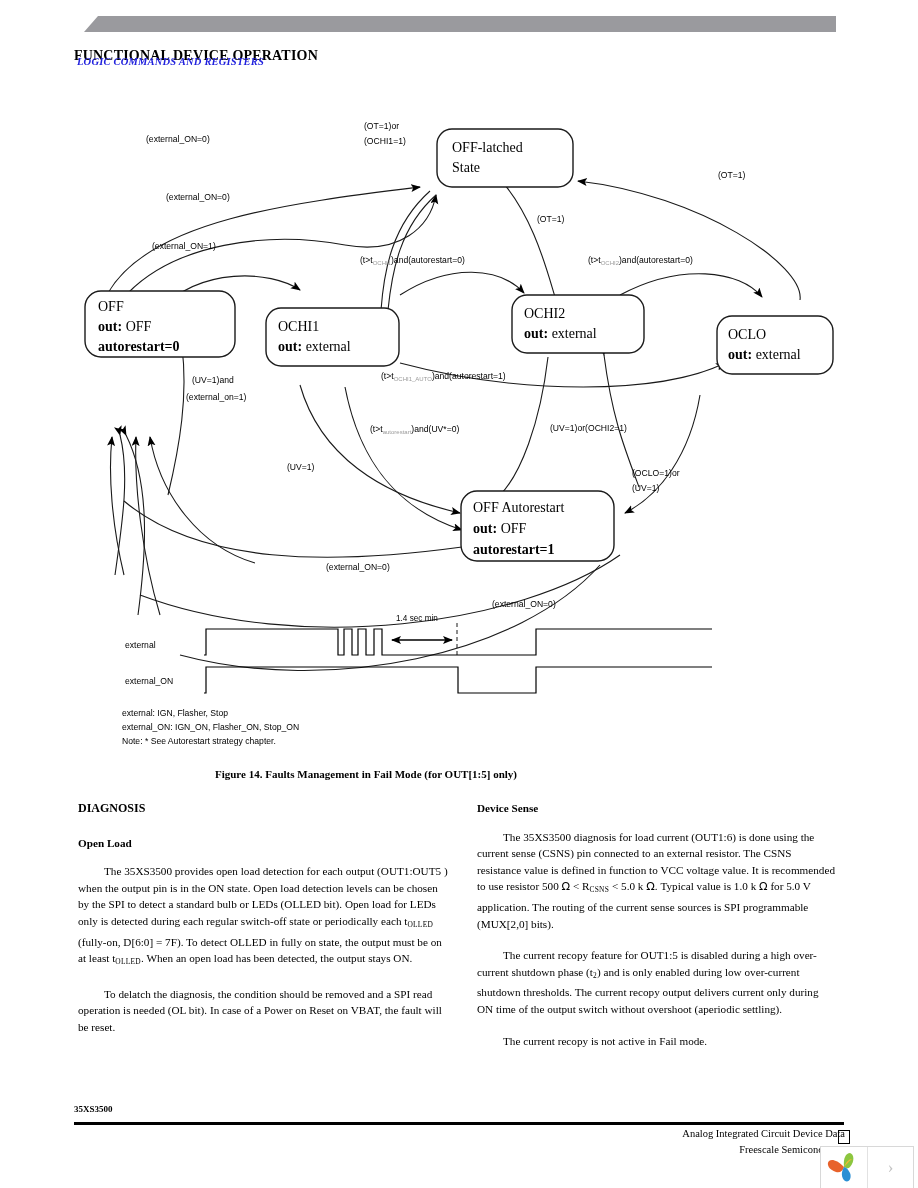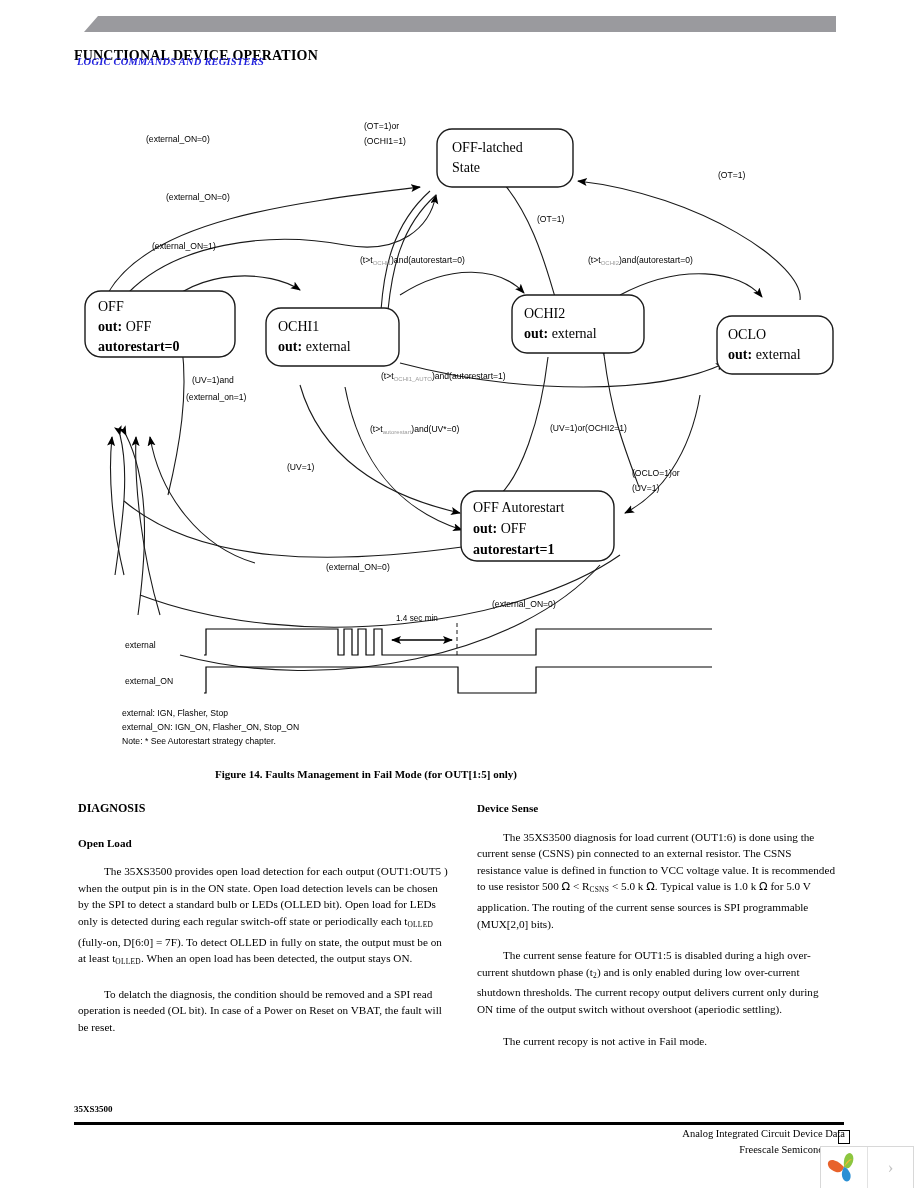--- a/index.html
+++ b/index.html
@@ -215,21 +215,21 @@
   <div class="col colL">
     <div class="sec-h">DIAGNOSIS</div>
     <div class="sub-h">Open Load</div>
     <p class="para"><span>The 35XS3500 provides open load detection for each output (OUT1:OUT5 ) when the output pin is in the ON state. Open load detection levels can be chosen by the SPI to detect a standard bulb or LEDs (OLLED bit). Open load for LEDs only is detected during each regular switch-off state or periodically each t</span><sub class="f">OLLED</sub> <span>(fully-on, D[6:0] = 7F)</span><span>. To detect OLLED in fully on state, the output must be on at least t</span><sub class="f">OLLED</sub><span>. When an open load has been detected, the output stays ON.</span></p>
     <p class="para">To delatch the diagnosis, the condition should be removed and a SPI read operation is needed (OL bit). In case of a Power on Reset on VBAT, the fault will be reset.</p>
   </div>
 
   <div class="col colR">
     <div class="sub-h">Device Sense</div>
     <p class="para"><span>The 35XS3500 diagnosis for load current (OUT1:6) is done using the current sense (CSNS) pin connected to an external resistor. The CSNS resistance value is defined in function to VCC voltage value. It is recommended to use resistor 500</span> <span class="ohm">Ω</span> <span>&lt; R</span><sub class="f">CSNS</sub> <span>&lt; 5.0 k</span> <span class="ohm">Ω</span><span>. Typical value is 1.0 k</span> <span class="ohm">Ω</span> <span>for 5.0 V application. The routing of the current sense sources is SPI programmable (MUX[2,0] bits).</span></p>
-    <p class="para"><span>The current sense feature for OUT1:5 is disabled during a high over-current shutdown phase (t</span><sub class="f">2</sub><span>) and is only enabled during low over-current shutdown thresholds. The current recopy output delivers current only during ON time of the output switch without overshoot (aperiodic settling).</span></p>
+    <p class="para"><span>The current recopy feature for OUT1:5 is disabled during a high over-current shutdown phase (t</span><sub class="f">2</sub><span>) and is only enabled during low over-current shutdown thresholds. The current recopy output delivers current only during ON time of the output switch without overshoot (aperiodic settling).</span></p>
     <p class="para">The current recopy is not active in Fail mode.</p>
   </div>
 
   <div class="f-part">35XS3500</div>
   <div class="f-rule"></div>
   <div class="f-page">34</div>
   <div class="f-r1">Analog Integrated Circuit Device Data</div>
   <div class="f-r2">Freescale Semiconductor</div>
   <div class="f-box"></div>
 

